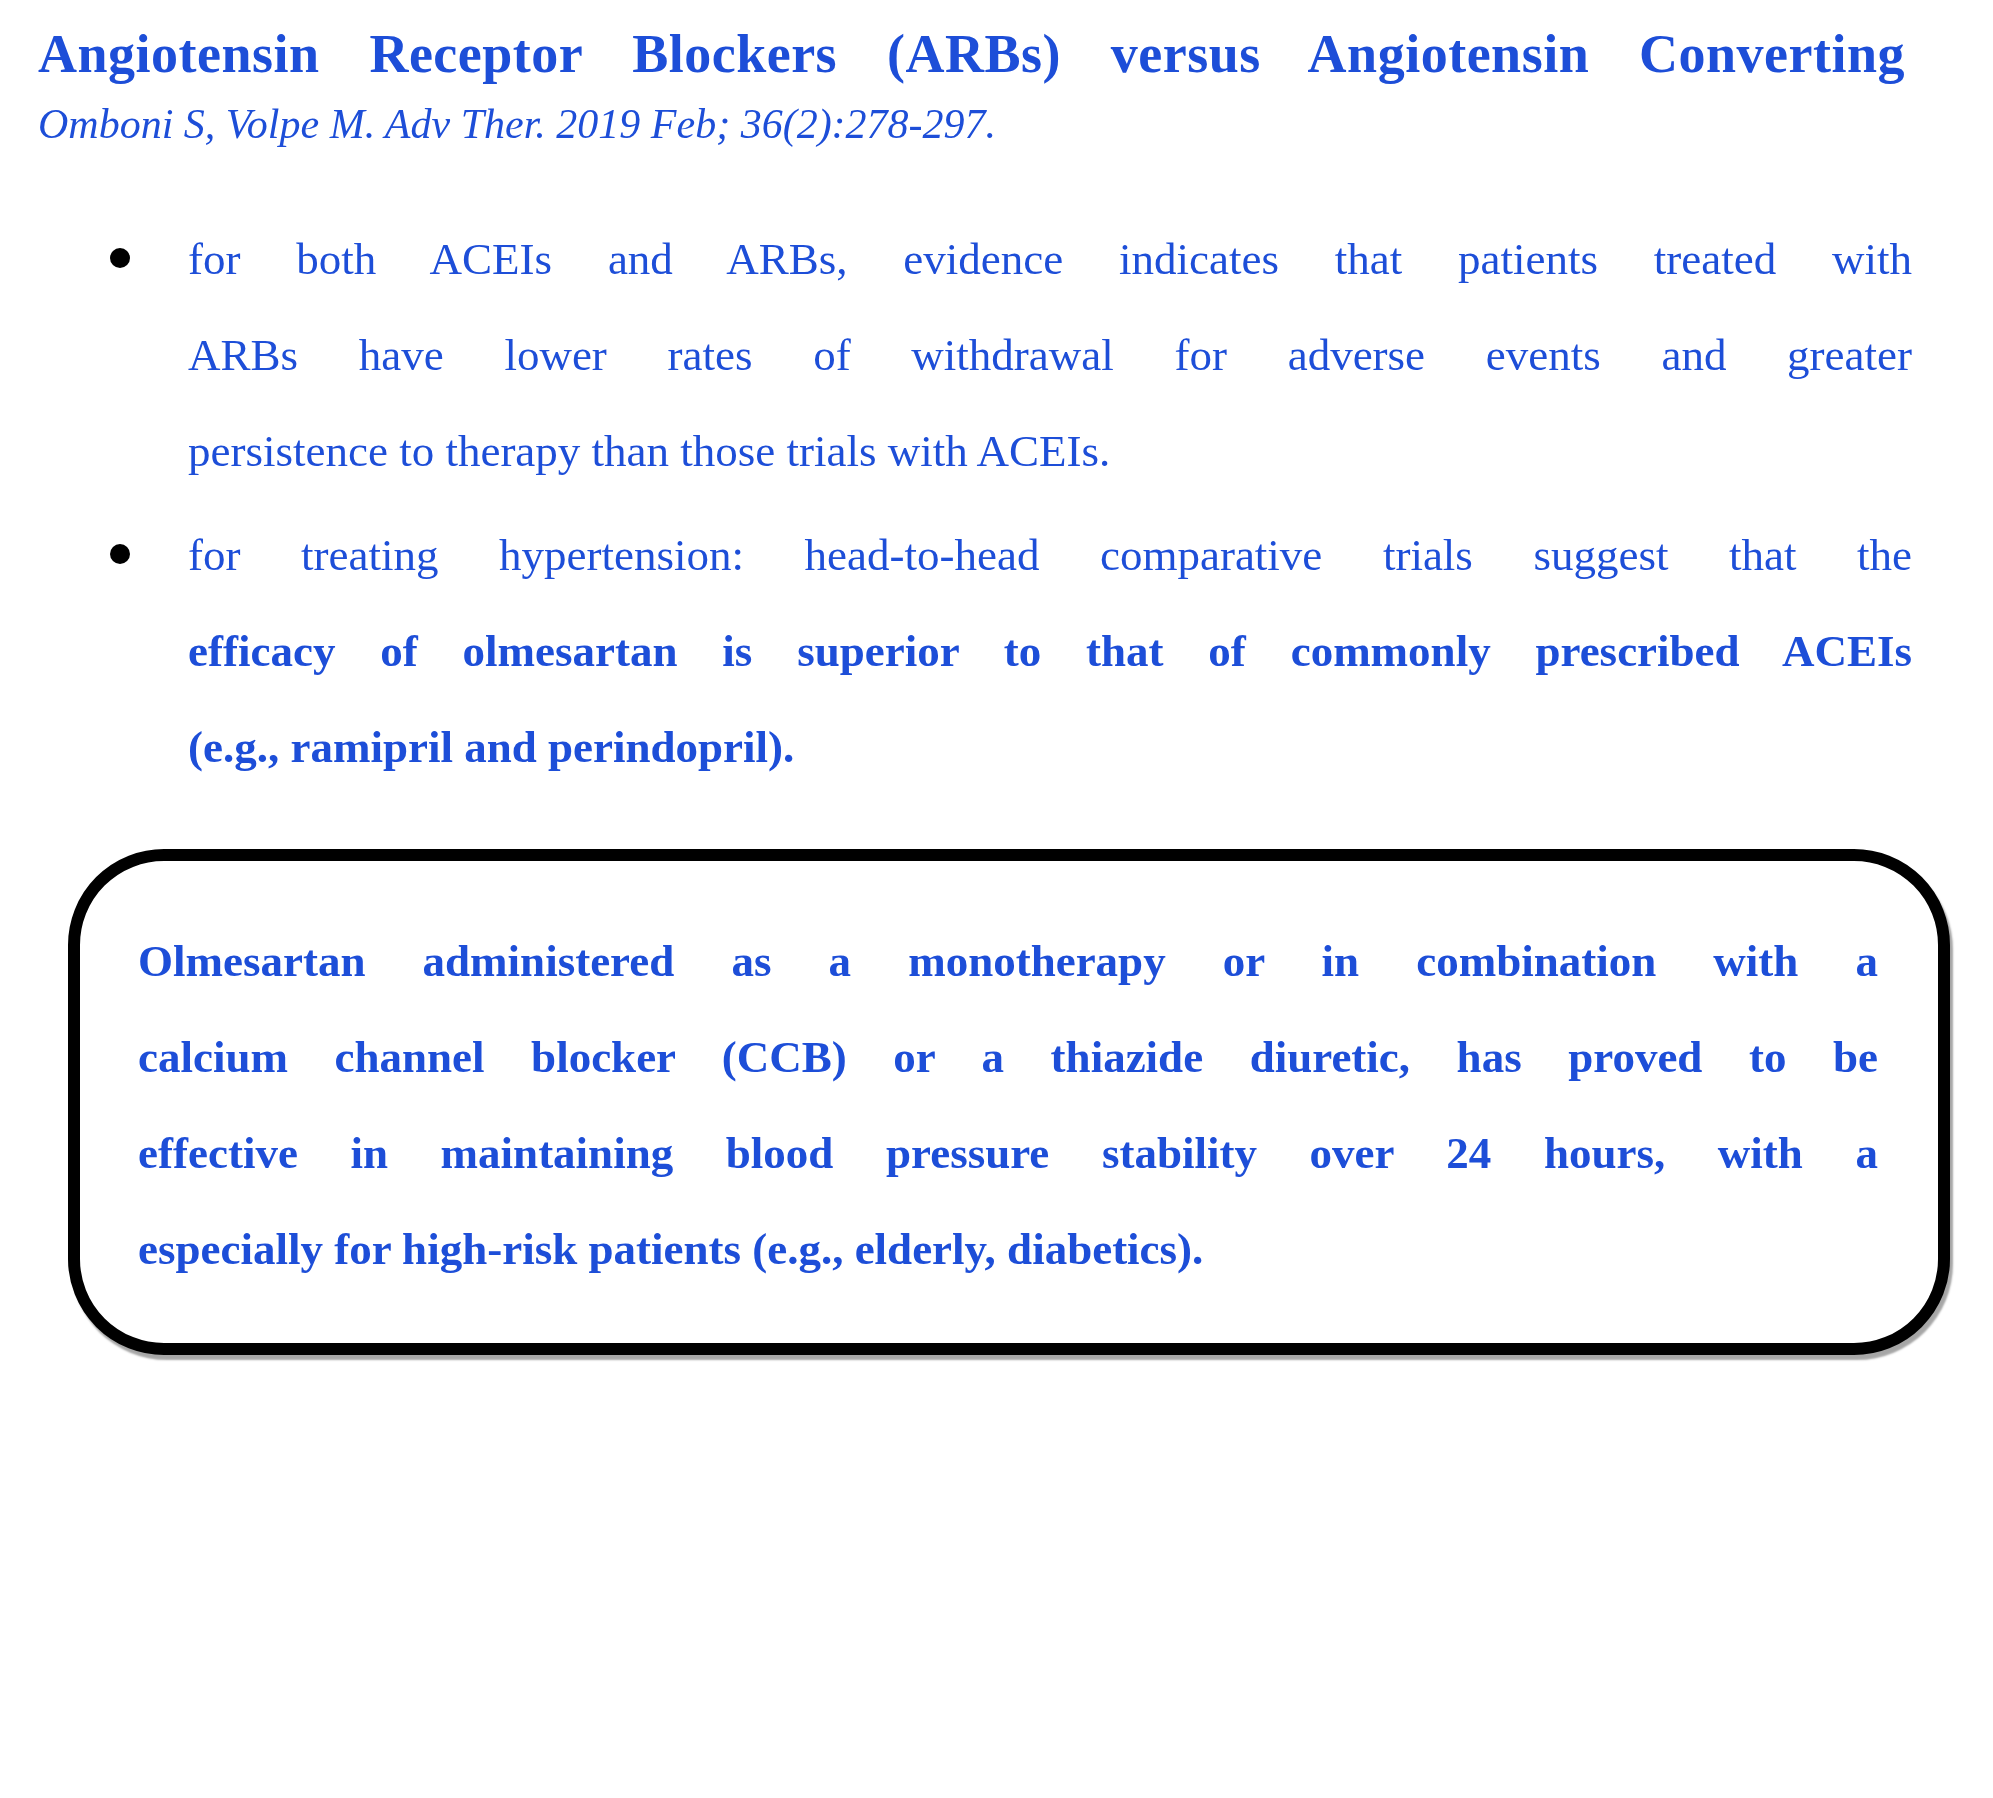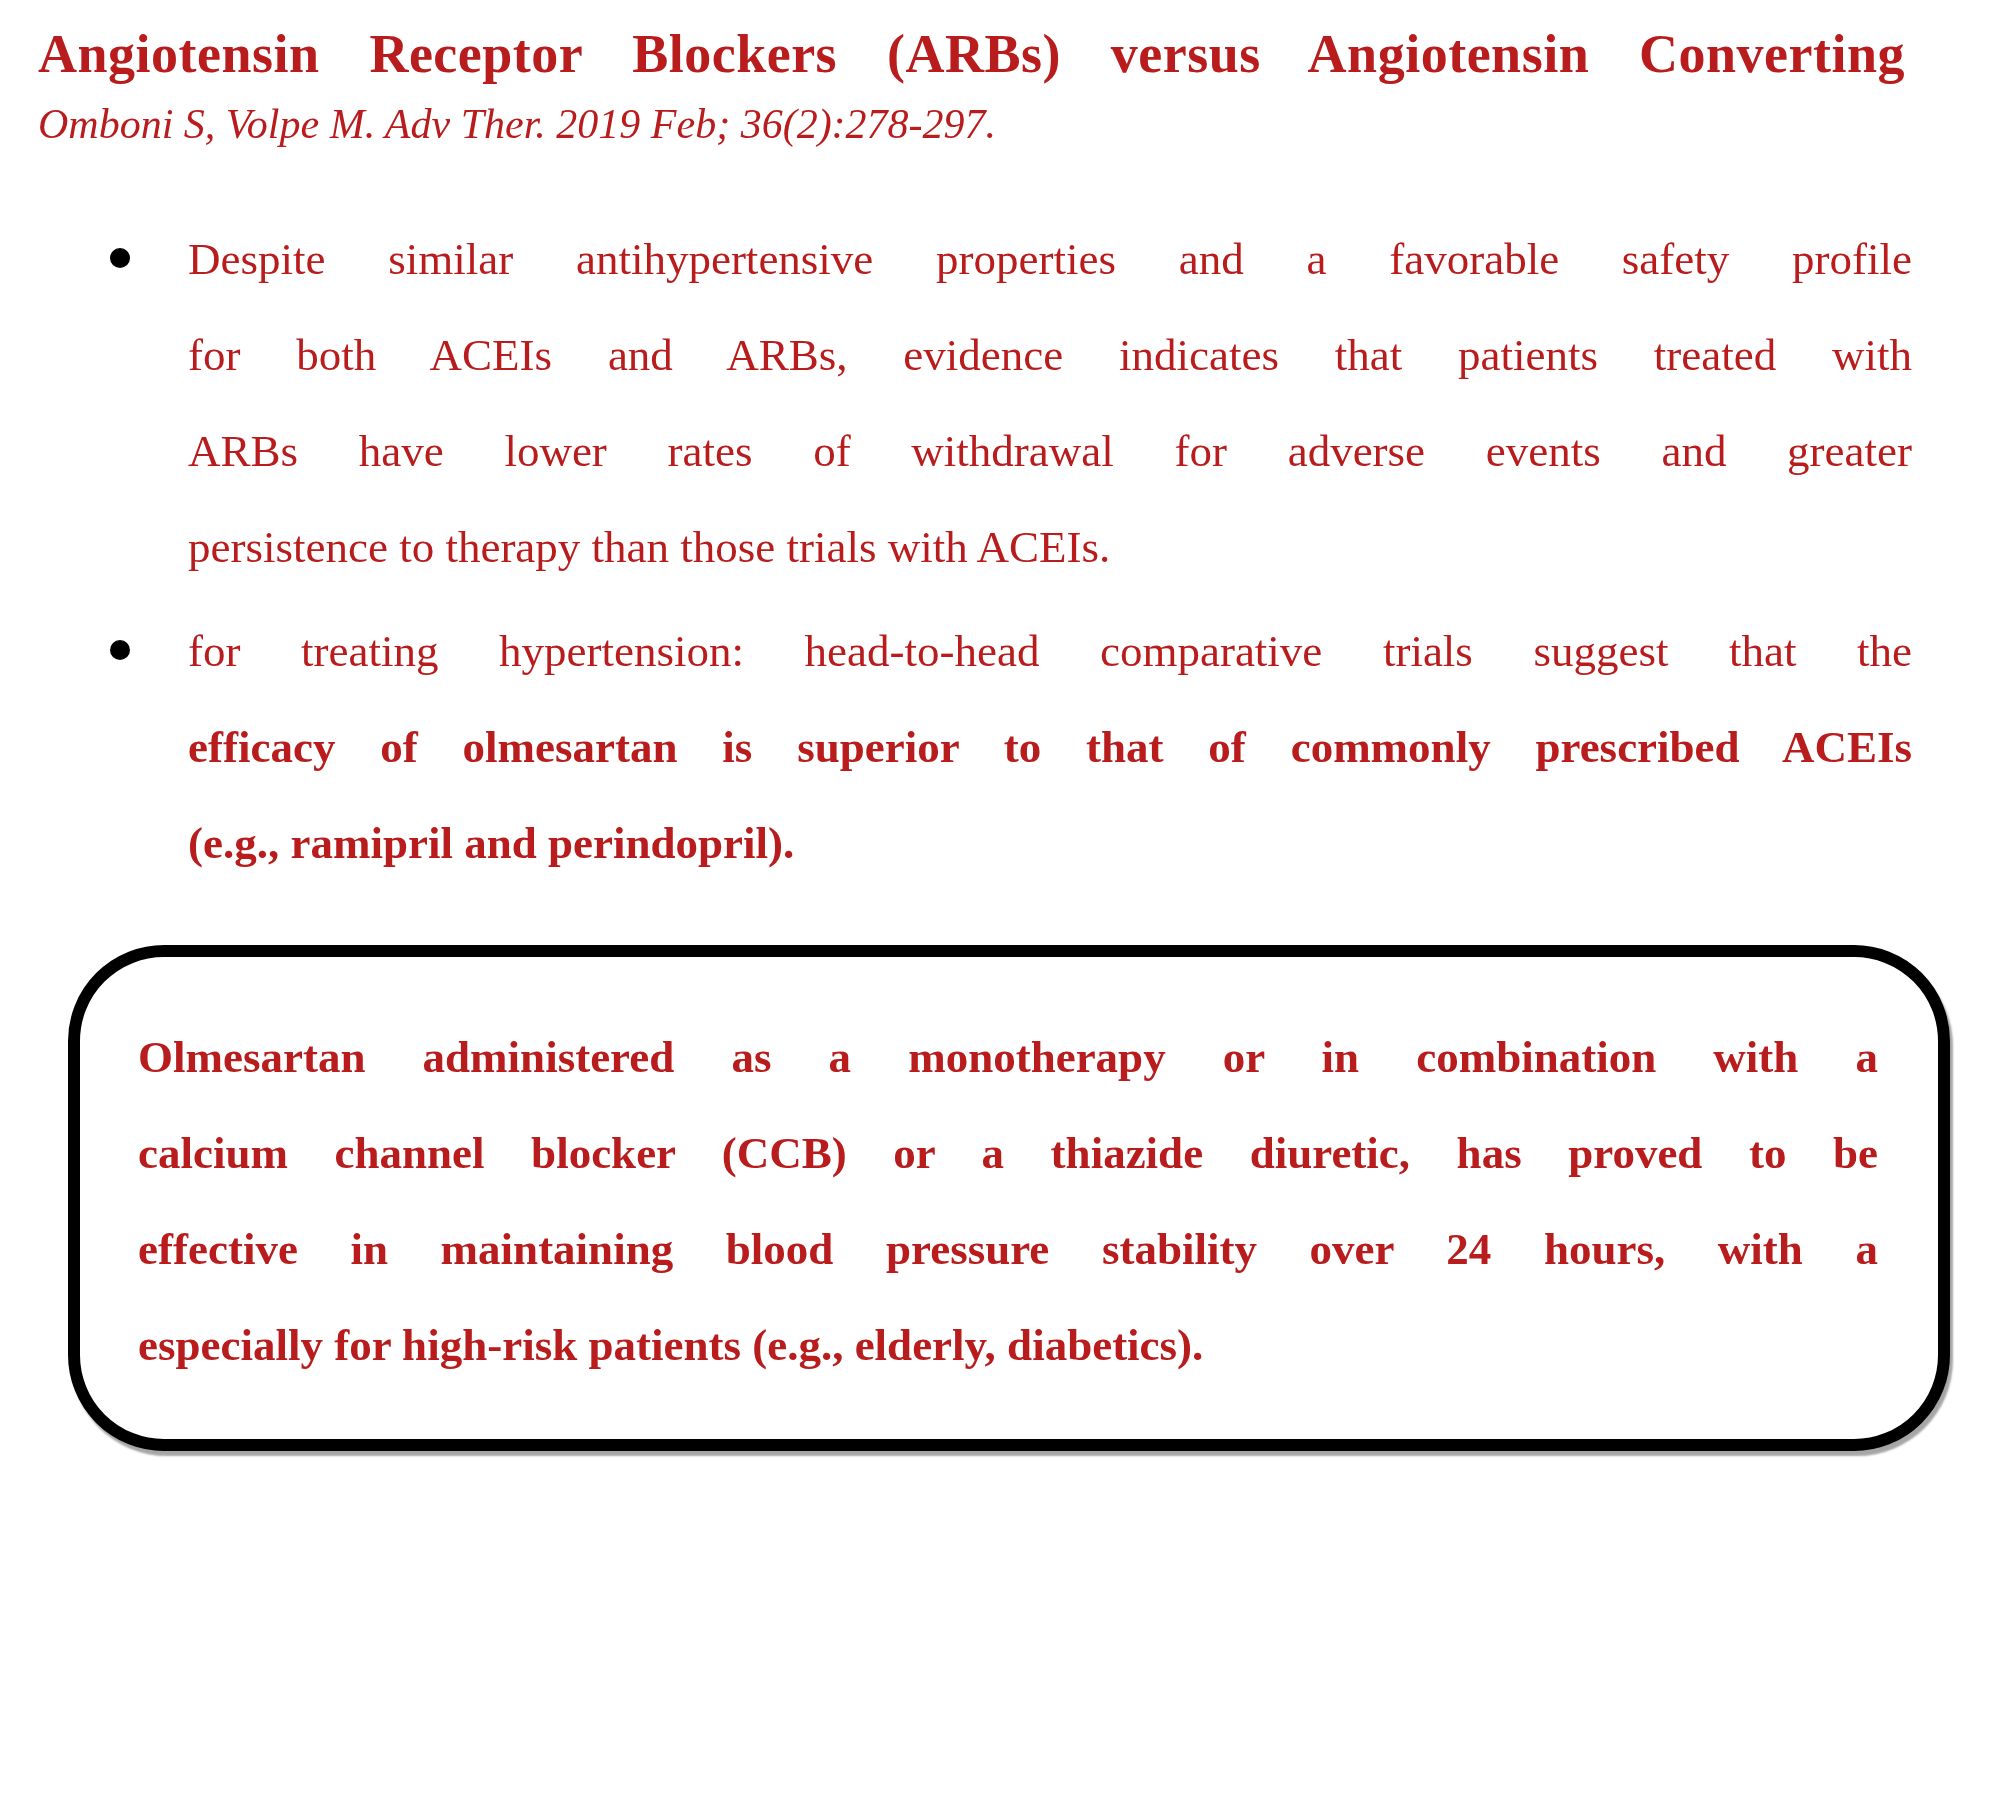--- a/index.html
+++ b/index.html
@@ -1,21 +1,21 @@
 <!DOCTYPE html>
 <html><head>
 <meta charset="utf-8">
 <style>
   html, body { margin: 0; padding: 0; background: #ffffff; }
   .page {
     position: relative;
     width: 1993px;
     height: 1715px;
     background: #ffffff;
-    color: #b91c1c;
+    color: #1d4ed8;
     font-family: "Liberation Serif", "DejaVu Serif", serif;
     overflow: hidden;
     box-sizing: border-box;
   }
   .line { display: block; }
   .j { text-align: justify; text-align-last: justify; }
   .b { font-weight: bold; }
 
   .title {
     margin: 0;
@@ -74,21 +74,20 @@
 
   <h1 class="title">
     <span class="line j">Angiotensin Receptor Blockers (ARBs) versus Angiotensin Converting</span>
   </h1>
 
   <p class="citation">Omboni S, Volpe M. Adv Ther. 2019 Feb; 36(2):278-297.</p>
 
   <ul class="bullets">
     <li>
       <span class="marker"></span>
-      <span class="line j">Despite similar antihypertensive properties and a favorable safety profile</span>
       <span class="line j">for both ACEIs and ARBs, evidence indicates that patients treated with</span>
       <span class="line j">ARBs have lower rates of withdrawal for adverse events and greater</span>
       <span class="line">persistence to therapy than those trials with ACEIs.</span>
     </li>
     <li>
       <span class="marker"></span>
       <span class="line j">for treating hypertension: head-to-head comparative trials suggest that the</span>
       <span class="line j b">efficacy of olmesartan is superior to that of commonly prescribed ACEIs</span>
       <span class="line b">(e.g., ramipril and perindopril).</span>
     </li>

